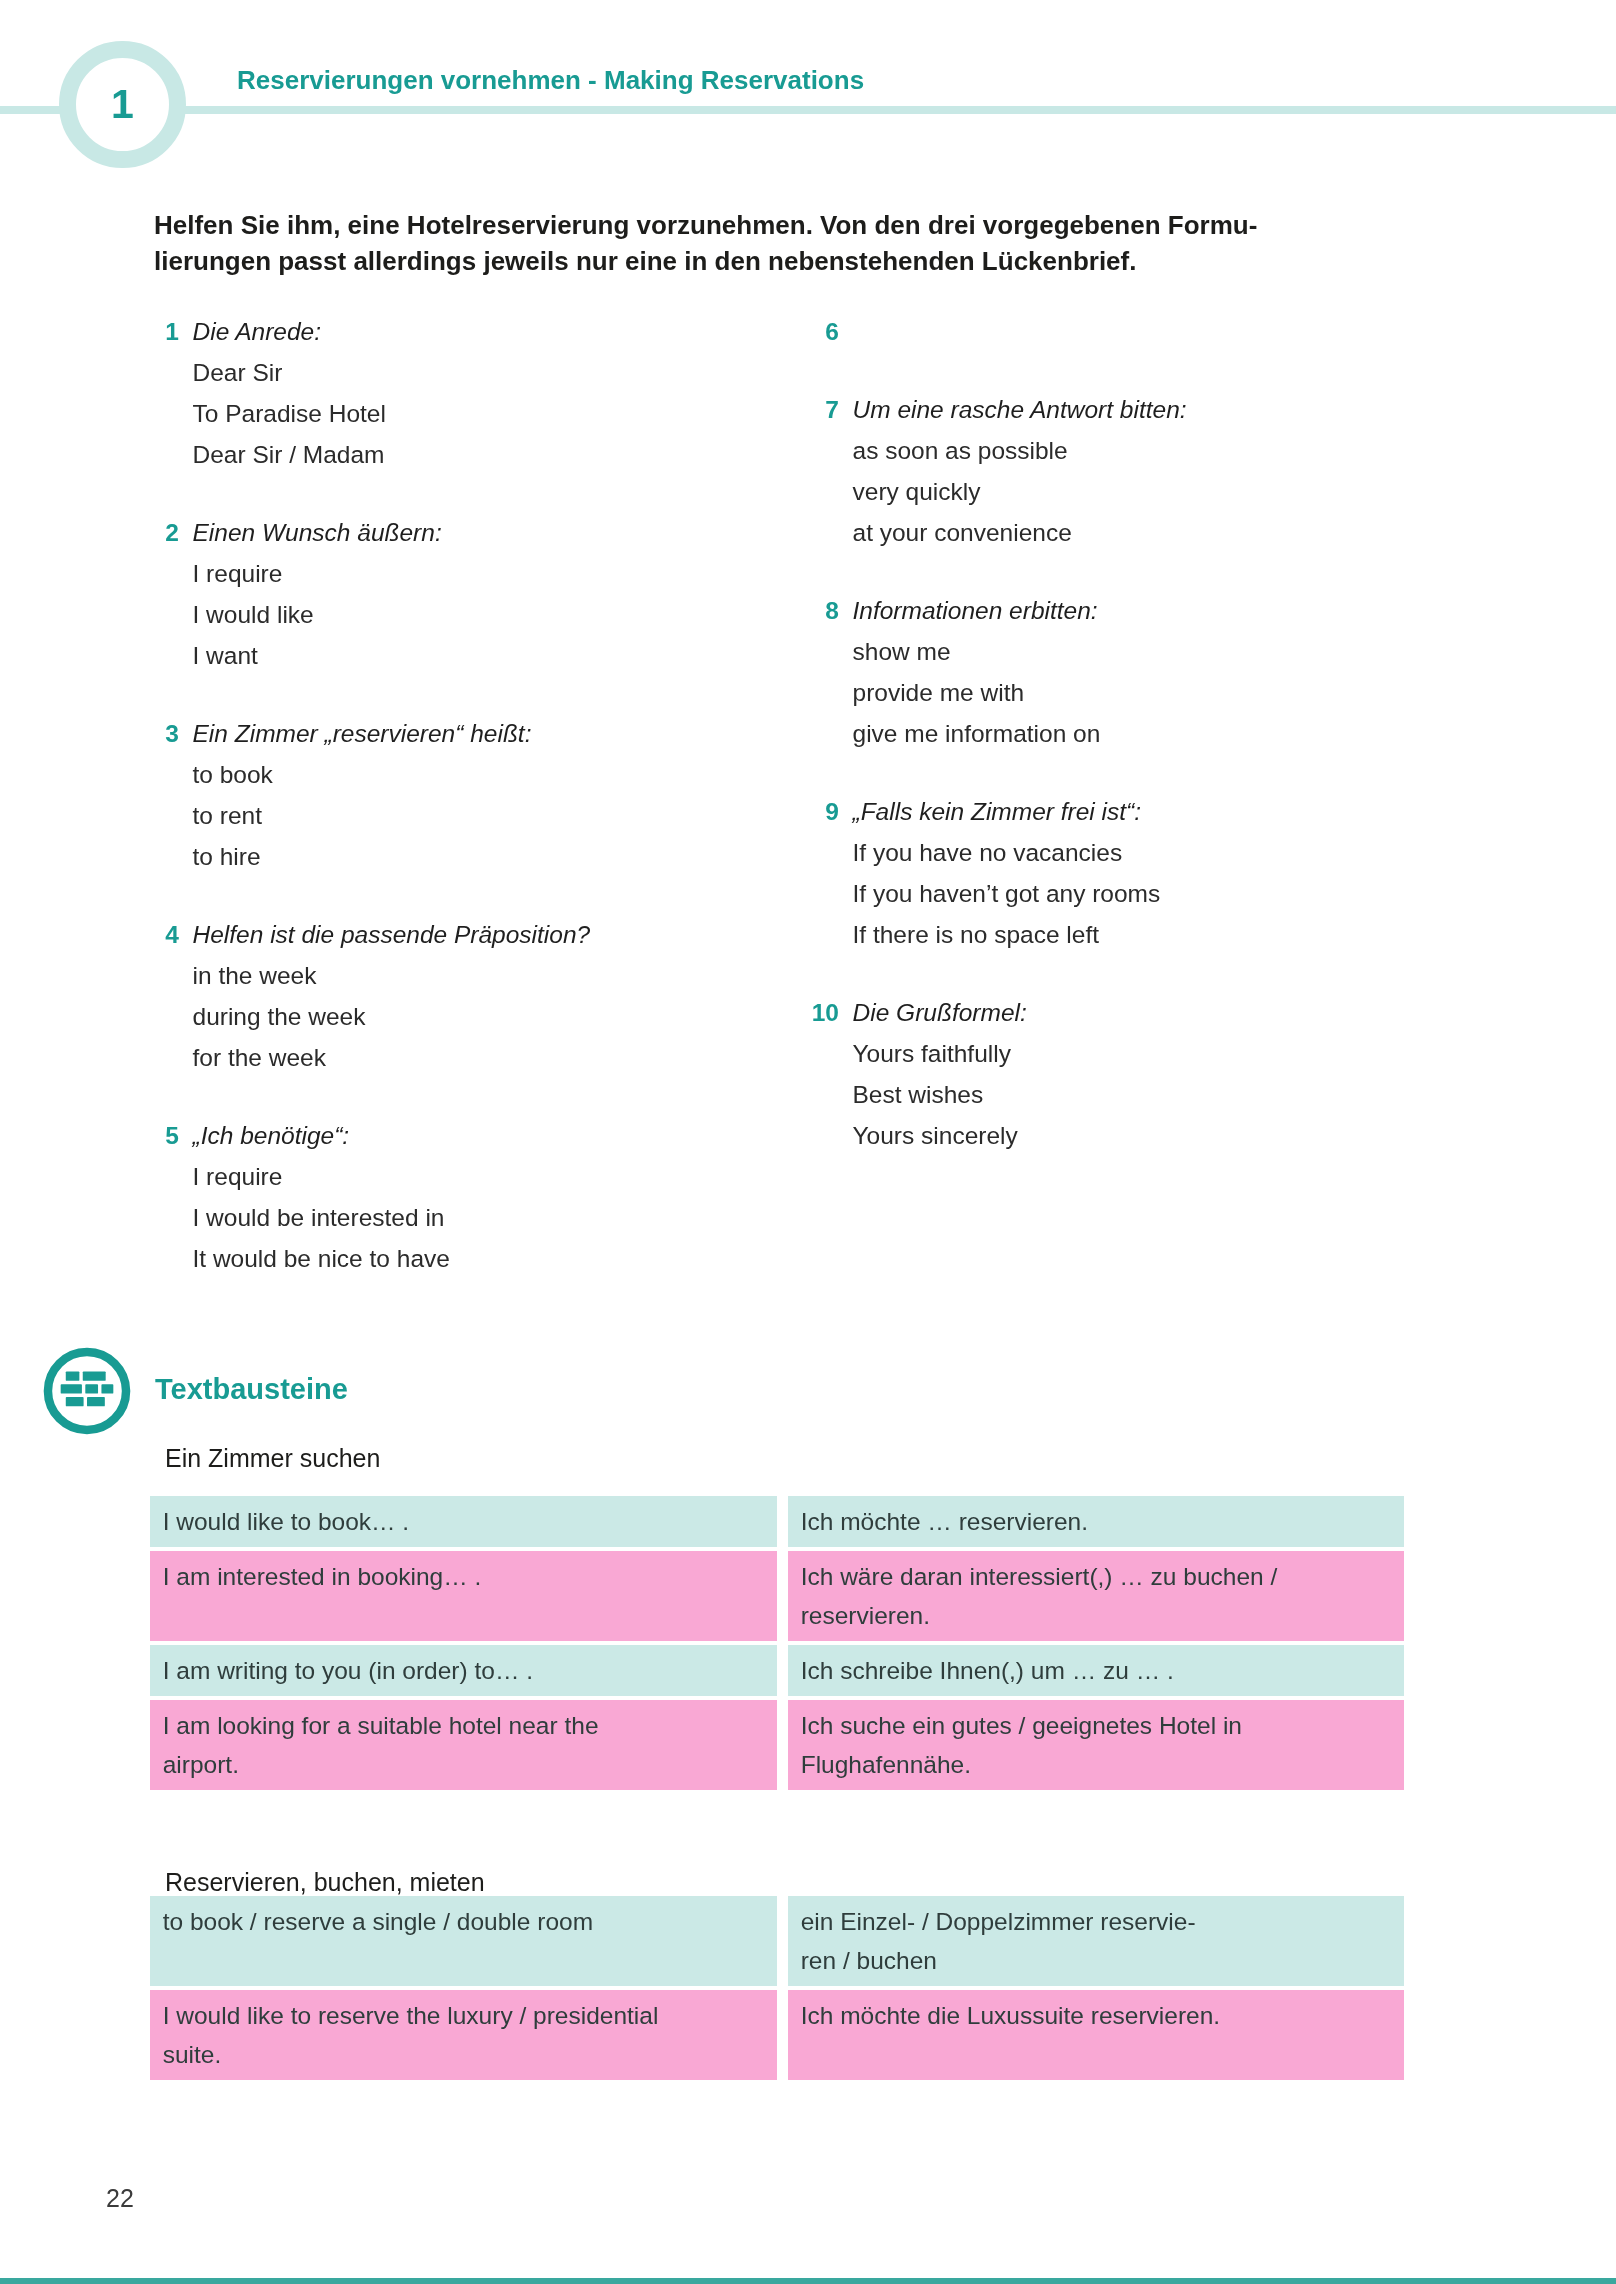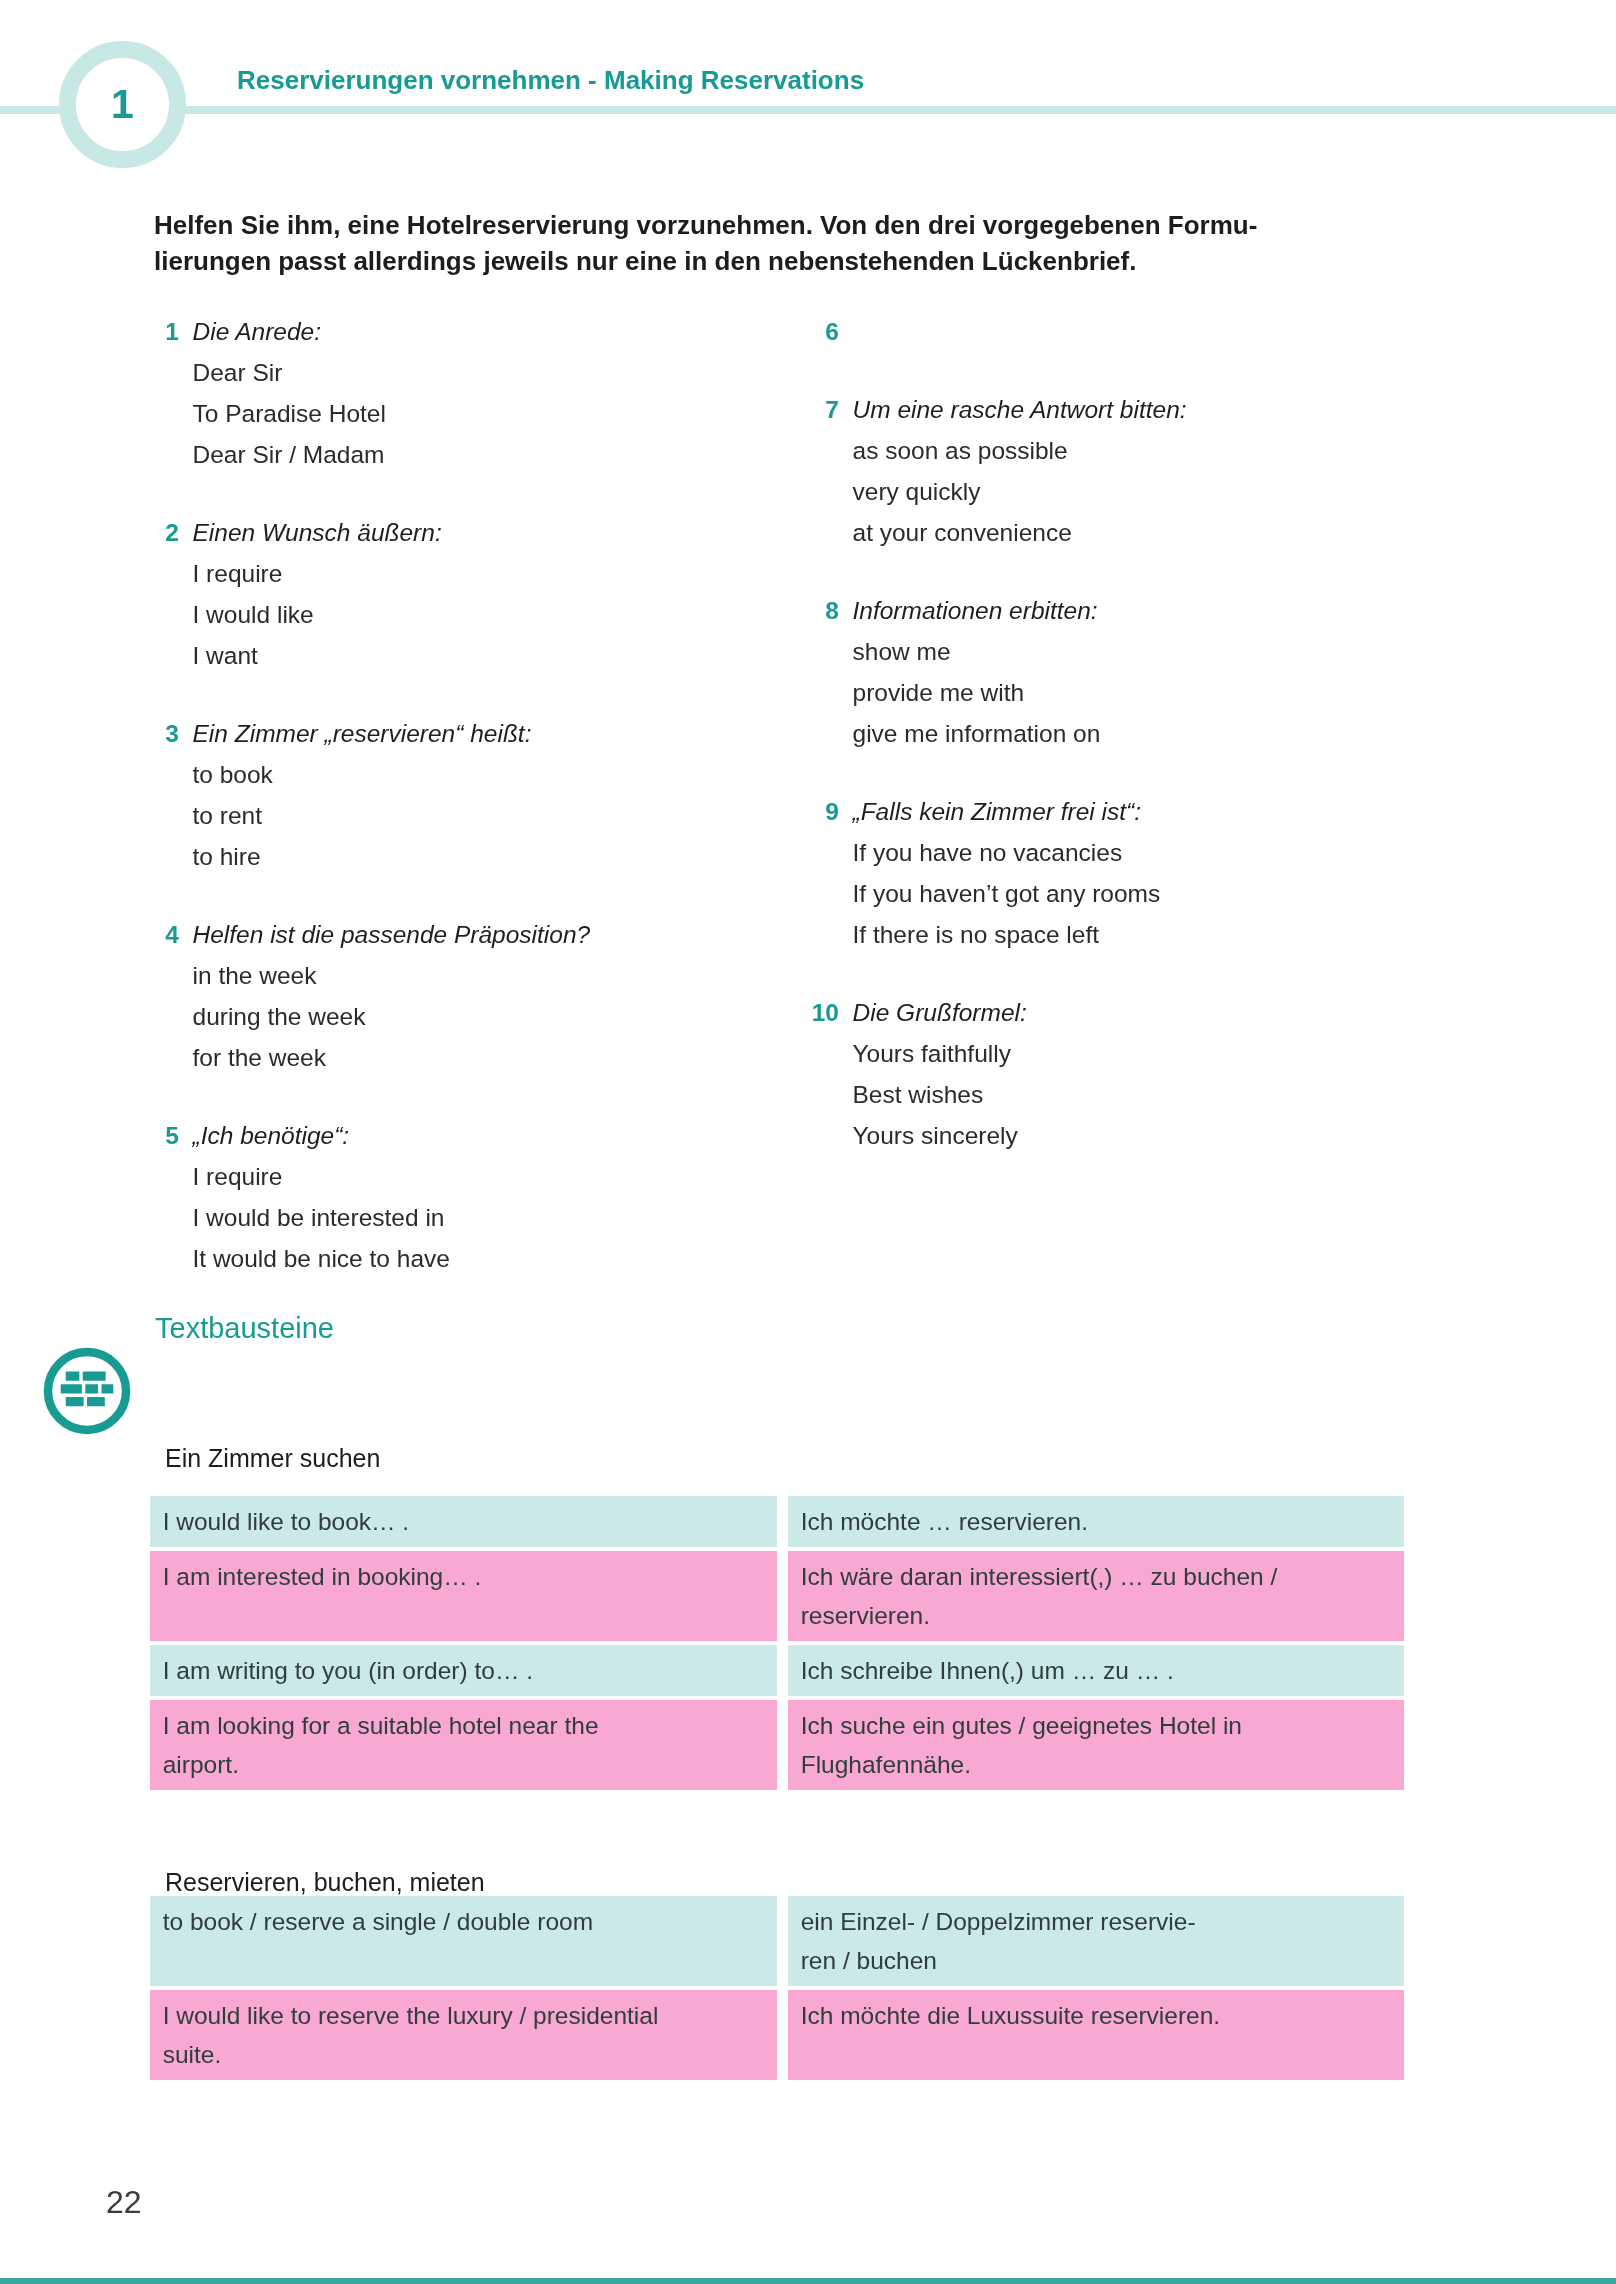--- a/index.html
+++ b/index.html
@@ -49,22 +49,22 @@
   .item .num{
     flex:none; width:29px; text-align:right; margin-right:13.5px;
     color:#189b93; font-weight:bold;
   }
   .col-right .item .num{width:37px;}
   .ihead{display:block; font-style:italic; color:#1f1f1f;}
   .iopts{white-space:pre-line;}
   
   .tb-icon{position:absolute; left:42px; top:1346px; z-index:2;}
   .tb-title{
-    position:absolute; left:155px; top:1312px; margin:0;
-    font-size:29px; font-weight:normal; color:#189b93;
+    position:absolute; left:155px; top:1373px; margin:0;
+    font-size:29px; font-weight:bold; color:#189b93;
   }
   .sec-head{
     position:absolute; left:150px; margin:15px;
     font-size:25px; font-weight:normal; color:#1d1d1b;
   }
   .sec-head.s1{top:1429px;}
   .sec-head.s2{top:1853px;}
   .phrase-table{
     position:absolute; left:150px; width:1254px;
     display:grid; grid-template-columns:627px 616px;
@@ -74,21 +74,21 @@
   .phrase-table.t2{top:1896px;}
   .cell{
     font-size:24.5px; line-height:39px; padding:5.9px 12.7px;
     color:#2f3d3c; white-space:pre-line;
   }
   .dark{background:#cbe9e6;}
   .light{background:#f9a8d4;}
   
   .pagenum{
     position:absolute; left:106px; top:2184px;
-    font-size:32px; color:#3b3b3b;
+    font-size:25px; color:#3b3b3b;
   }
   .bottom-bar{
     position:absolute; left:0; bottom:0; width:100%; height:5.9px;
     background:#3aa89e;
   }
 </style>
 </head>
 <body>
 
 <div class="page">

